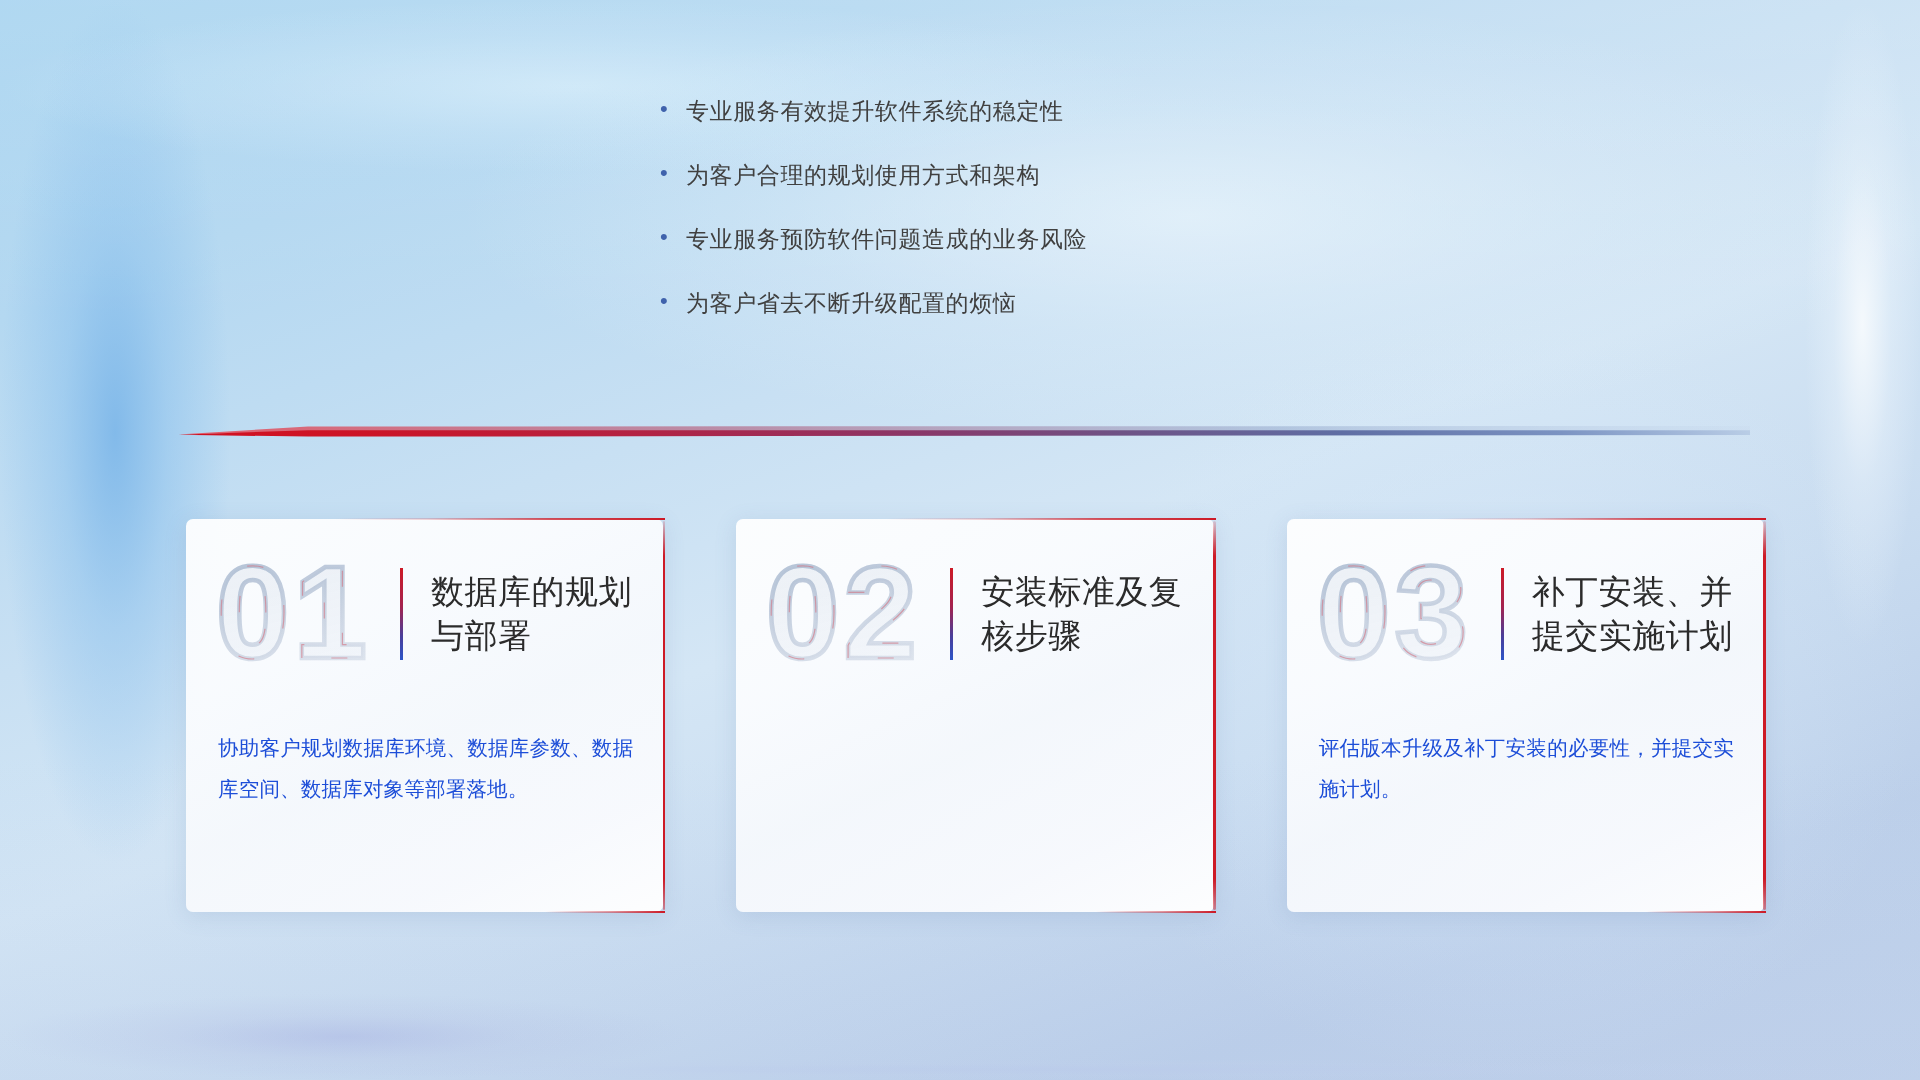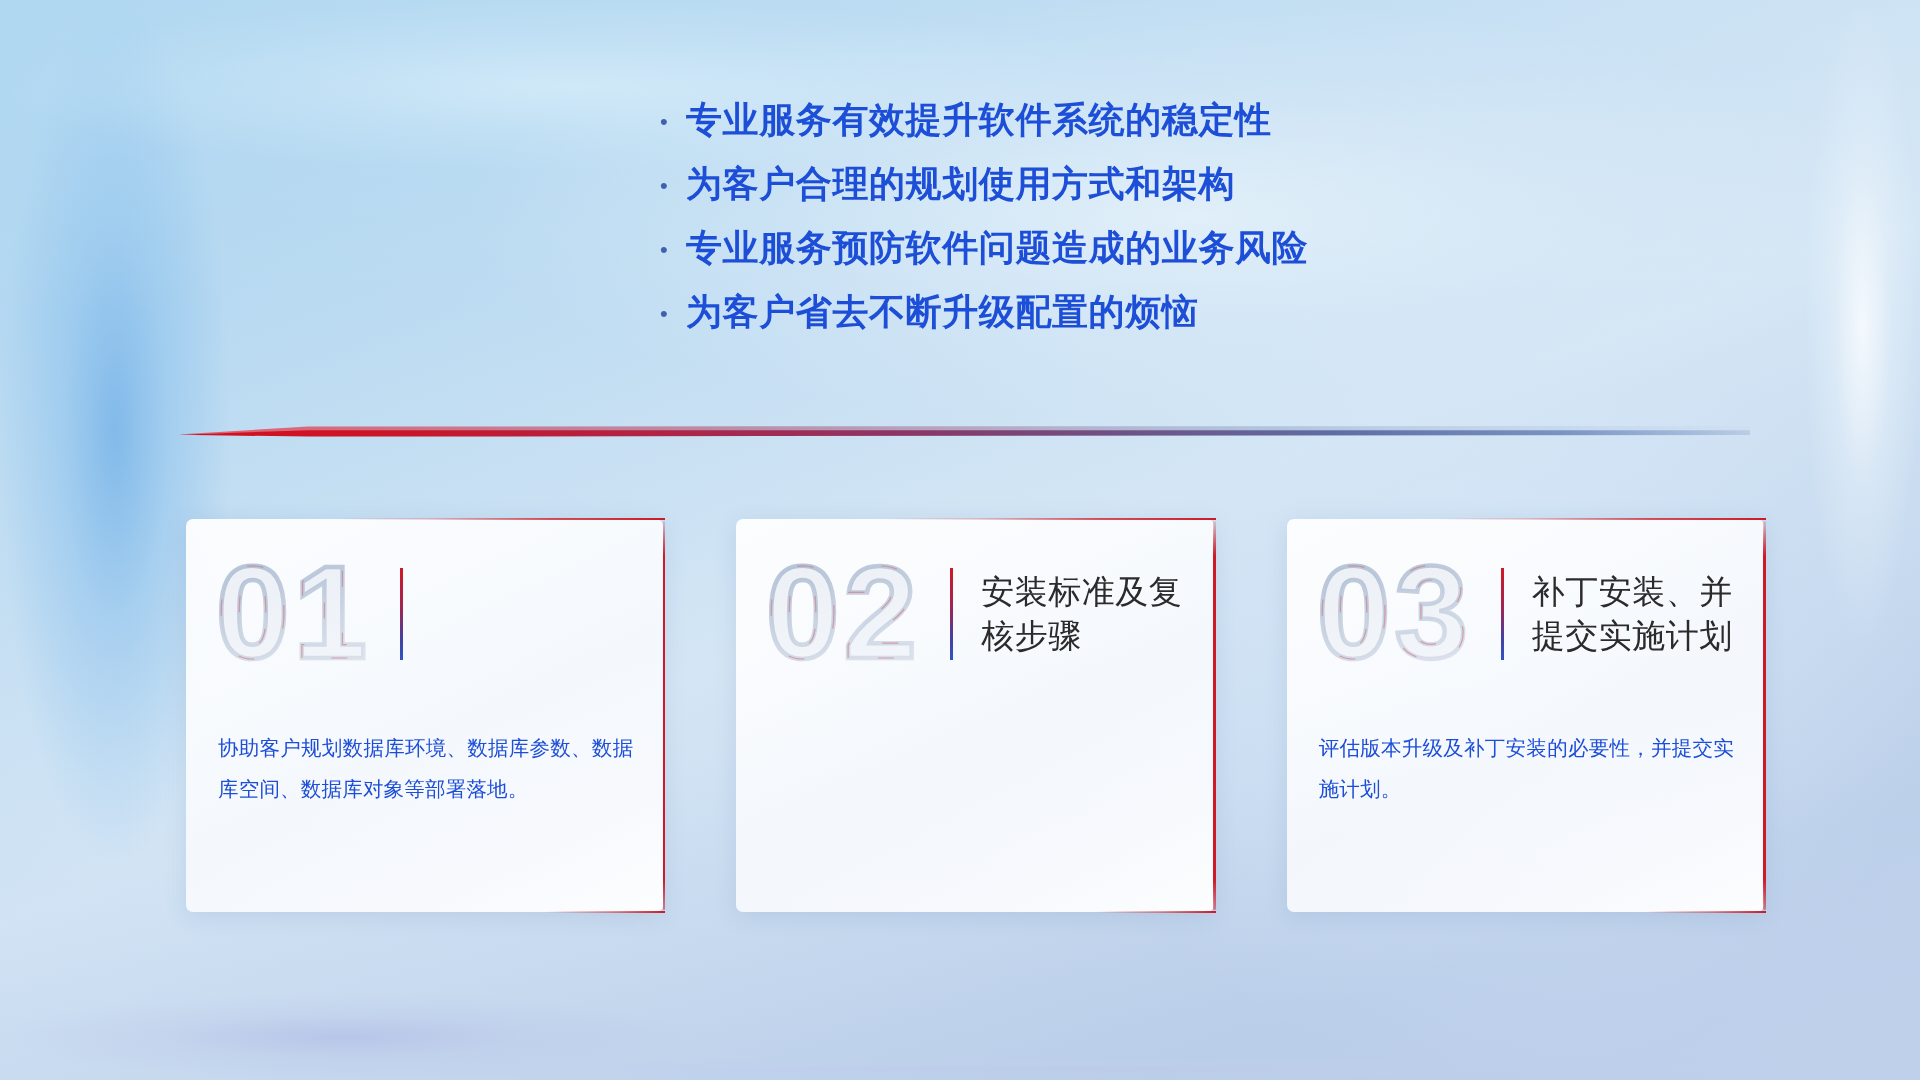--- a/index.html
+++ b/index.html
@@ -113,24 +113,24 @@
   }
   .bullet-dot {
     width: 26px;
     flex: 0 0 26px;
     color: #3f62ac;
     font-size: 22px;
     line-height: 1;
     transform: translateY(-3px);
   }
   .bullet-text {
-    font-size: 36px;
-    color: #1d4ed8;
+    font-size: 23px;
+    color: #404040;
     letter-spacing: 0.6px;
-    font-weight: 700;
+    font-weight: 400;
     white-space: nowrap;
   }
 
   
   .divider {
     position: absolute;
     left: 178px;
     top: 418px;
     width: 1572px;
     height: 26px;
@@ -353,20 +353,21 @@
             <g mask="url(#stripeMask1)">
               <text x="2" y="112" font-family="'Liberation Sans','DejaVu Sans',sans-serif" font-size="132" font-weight="700" letter-spacing="4" fill="none" stroke="url(#numGrad1)" stroke-width="4.5">01</text>
               <text x="2" y="112" font-family="'Liberation Sans','DejaVu Sans',sans-serif" font-size="132" font-weight="700" letter-spacing="4" fill="url(#numGrad1)" fill-opacity="0.20">01</text>
             </g>
             <g mask="url(#stripeMask1)" opacity="0.55">
               <text x="2" y="112" font-family="'Liberation Sans','DejaVu Sans',sans-serif" font-size="132" font-weight="700" letter-spacing="4" fill="none" stroke="#d46a78" stroke-width="1.2" stroke-dasharray="16 46">01</text>
             </g>
           </svg>
         </div>
         <div class="head-rule"></div>
+        <div class="card-title">数据库的规划与部署</div>
       </div>
       <div class="card-body">协助客户规划数据库环境、数据库参数、数据库空间、数据库对象等部署落地。</div>
     </div>
 
     <div class="card">
       <div class="card-bg"></div>
       <div class="card-accent">
         <div class="edge-top"></div>
           <div class="edge-right"></div>
           <div class="edge-bottom"></div>

